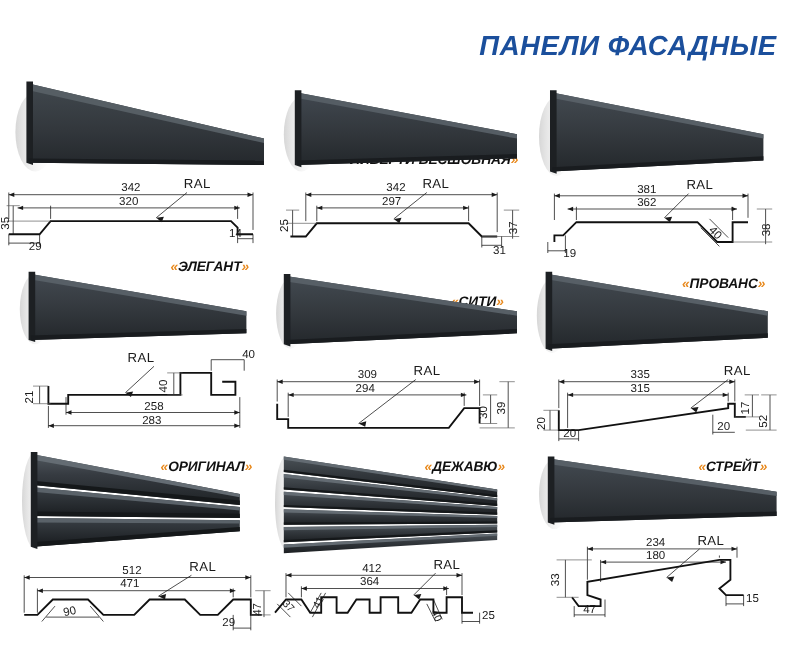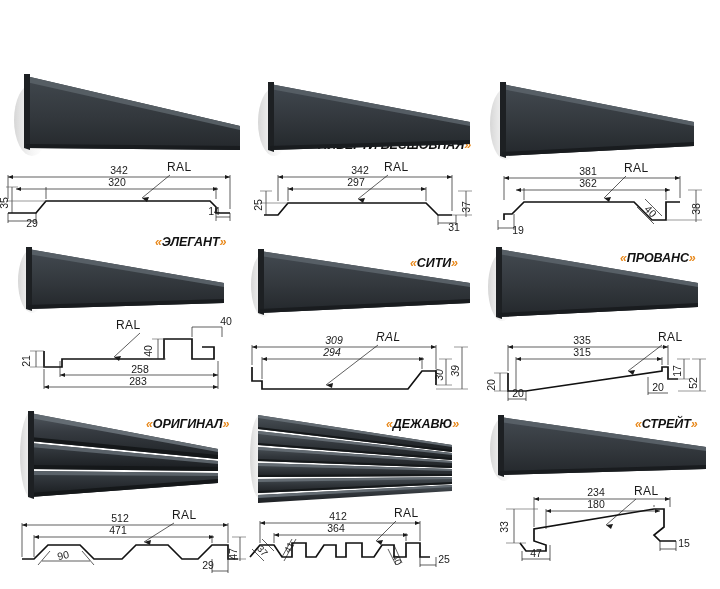--- a/index.html
+++ b/index.html
@@ -61,20 +61,21 @@
   }
   .ln{stroke:#1a1a1a;stroke-width:0.7;fill:none;}
   .prof{stroke:#111111;stroke-width:1.7;fill:none;stroke-linejoin:miter;}
   .thin{stroke:#555;stroke-width:0.6;fill:none;}
 </style>
 </head>
 <body>
 
 <div id="page">
 
+  <div class="page-title">ПАНЕЛИ ФАСАДНЫЕ</div>
 
   <div class="cell" style="left:0px;top:60px;width:250px;height:175px;">
 
     <div class="pname" style="left:125px;top:72px;"><span class="g">«</span><span>ЛИБЕРТИ</span><span class="g">»</span></div>
 
     <div class="render" style="left:8px;top:8px;">
       <svg width="240" height="90" viewBox="0 0 240 90">
         <defs>
           <linearGradient id="g1" x1="0" y1="0" x2="0" y2="1">
             <stop offset="0%" stop-color="#41484e"></stop>
@@ -313,40 +314,40 @@
 
         <text class="ralt" x="112" y="12">RAL</text>
         <line class="ln" x1="136" y1="16" x2="110" y2="40"></line>
         <path d="M110,40 l7,-1 l-2,5 Z" fill="#1a1a1a"></path>
       </svg>
     </div>
   </div>
 
   <div class="cell" style="left:250px;top:235px;width:230px;height:170px;">
 
-    <div class="pname" style="left:160px;top:21px;"><span class="g">«</span><span>СИТИ</span><span class="g">»</span></div>
+    <div class="pname" style="left:160px;top:32px;"><span class="g">«</span><span>СИТИ</span><span class="g">»</span></div>
 
     <div class="render" style="left:2px;top:8px;">
       <svg width="226" height="80" viewBox="0 0 226 80">
         <defs>
           <linearGradient id="g5" x1="0" y1="0" x2="0" y2="1">
             <stop offset="0%" stop-color="#434a51"></stop>
               <stop offset="55%" stop-color="#33383d"></stop>
               <stop offset="100%" stop-color="#23272b"></stop>
           </linearGradient>
         </defs>
         <ellipse cx="12" cy="42" rx="13" ry="32" fill="url(#sh1)"></ellipse>
         <path d="M8,8 L218,40 L218,60 L8,70 Z" fill="url(#g5)"></path>
         <path d="M8,8 L218,40 L218,44 L8,13 Z" fill="#575f66"></path>
         <path d="M6,6 L12,6 L12,72 L6,70 Z" fill="#1d2023"></path>
         <path d="M8,66 L218,56 L218,60 L8,70 Z" fill="#191c1f"></path>
       </svg>
     </div>
 
-    <div class="draw" style="left:-4px;top:88px;font-style:italic;">
+    <div class="draw" style="left:-4px;top:88px;">
       <svg width="236" height="82" viewBox="0 0 236 82">
         <path class="prof" d="M6,44 L6,58 L16,58 L16,66 L162,66 L176,48 L190,48 L190,62"></path>
         <line class="ln" x1="6" y1="22" x2="6" y2="42"></line>
         <line class="ln" x1="190" y1="22" x2="190" y2="46"></line>
         <line class="ln" x1="16" y1="34" x2="16" y2="56"></line>
         <line class="ln" x1="176" y1="34" x2="176" y2="46"></line>
 
         <line class="ln" x1="6" y1="24" x2="190" y2="24"></line>
         <path d="M6,24 l5,-2 l0,4 Z" fill="#1a1a1a"></path>
           <path d="M190,24 l-5,-2 l0,4 Z" fill="#1a1a1a"></path>

